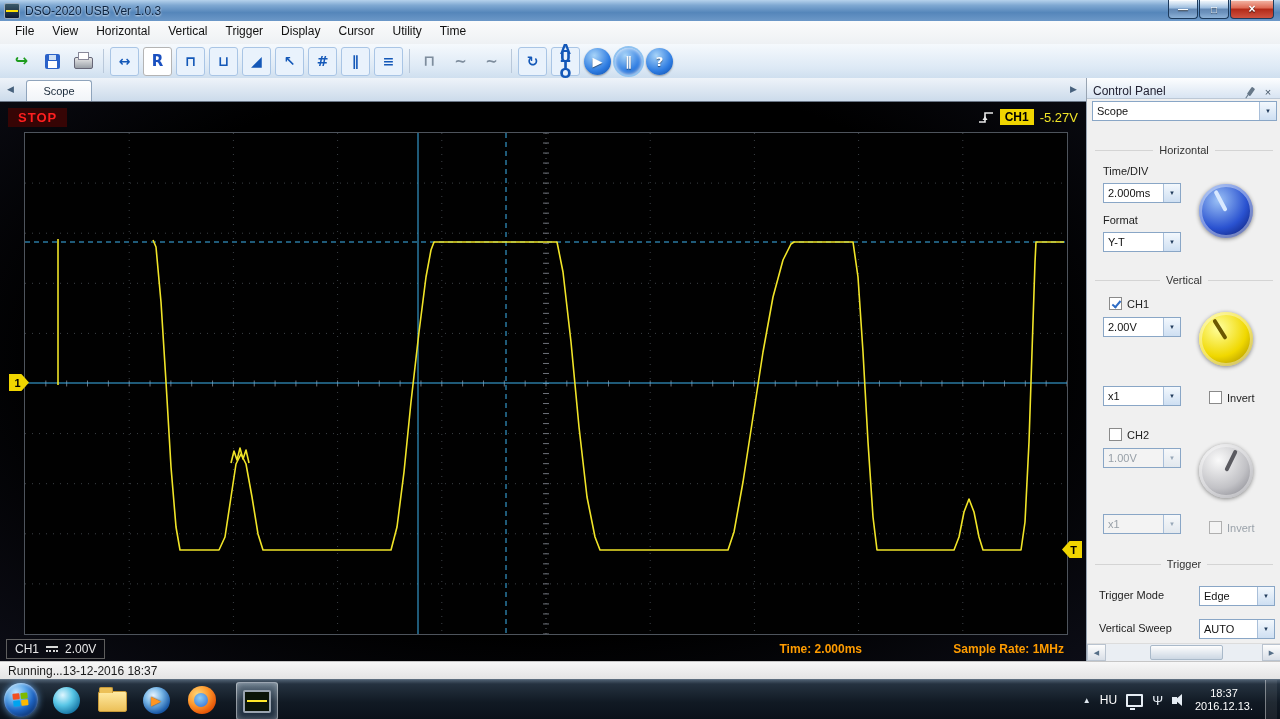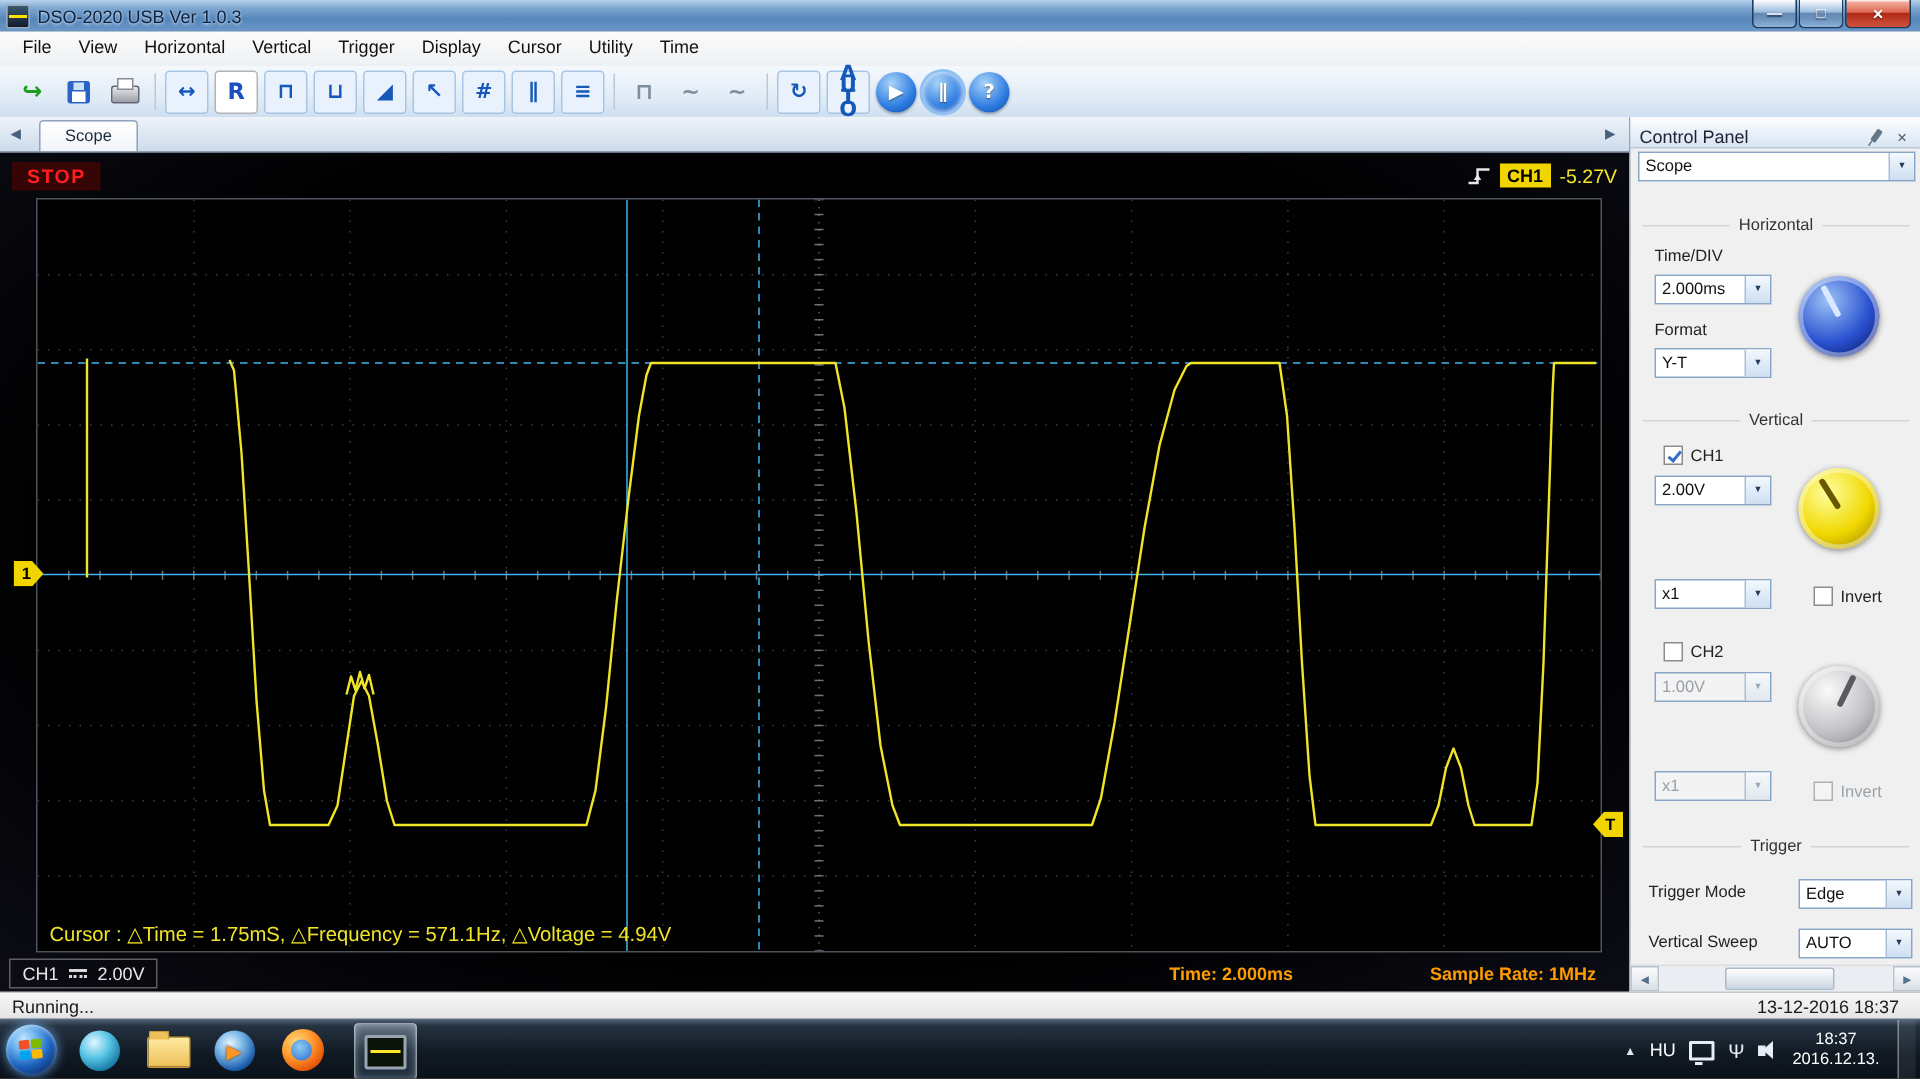--- a/index.html
+++ b/index.html
@@ -84,21 +84,21 @@
   .knob.blue .ptr{background:#d9e9ff;transform:translate(-50%,-100%) rotate(-28deg)}
   .knob.yellow{background:radial-gradient(circle at 36% 30%,#ffff9e,#f0d800 55%,#a38900 90%)}
   .knob.yellow .ptr{background:#6a5800;transform:translate(-50%,-100%) rotate(-32deg)}
   .knob.gray{background:radial-gradient(circle at 36% 30%,#fafafa,#c2c2c6 55%,#84848c 90%)}
   .knob.gray .ptr{background:#5a5a60;transform:translate(-50%,-100%) rotate(26deg)}
   .cp-scroll{position:absolute;left:0;right:0;bottom:0;height:17px;background:#f4f4f4;border-top:1px solid #dcdcdc;display:flex;align-items:stretch}
   .sb-btn{width:17px;background:linear-gradient(#fdfdfd,#d9dfe7);border:1px solid #b9c3cf;display:flex;align-items:center;justify-content:center;font-size:7px;color:#566f88}
   .sb-track{flex:1;position:relative;background:#eaeef3}
   .sb-thumb{position:absolute;left:28%;width:46%;top:1px;bottom:1px;background:linear-gradient(#fdfdfd,#ccd7e3);border:1px solid #a9b9c9;border-radius:2px}
   
-  .statusbar{position:absolute;top:661px;left:0;right:0;height:18px;background:linear-gradient(#f7f7f7,#e3e3e3);border-top:1px solid #c6c6c6;display:flex;align-items:center;justify-content:space-between;padding:0 14px 0 8px;font-size:12px;color:#1a1a1a}
+  .statusbar{position:absolute;top:661px;left:0;right:0;height:18px;background:linear-gradient(#f7f7f7,#e3e3e3);border-top:1px solid #c6c6c6;display:flex;align-items:center;padding:0 14px 0 8px;font-size:12px;color:#1a1a1a}
   
   .taskbar{position:absolute;top:679px;left:0;right:0;height:40px;background:linear-gradient(180deg,#4b5c6d 0%,#253240 10%,#111a24 55%,#0a111a 100%);border-top:1px solid #5c6d7e}
   .orb{position:absolute;left:4px;top:3px;width:34px;height:34px;border-radius:50%;background:radial-gradient(circle at 35% 28%,#c4e6ff 0%,#5ea9ea 30%,#1e63c0 55%,#0b2f6b 82%,#061a40 100%);box-shadow:0 0 7px rgba(120,190,255,.75),inset 0 1px 3px rgba(255,255,255,.6);display:flex;align-items:center;justify-content:center}
   .flag{width:16px;height:14px;display:grid;grid-template-columns:7px 7px;grid-template-rows:6px 6px;gap:1px;transform:rotate(-6deg)}
   .flag i{border-radius:1px;display:block}
   .flag i:nth-child(1){background:#f25022}.flag i:nth-child(2){background:#7fba00}
   .flag i:nth-child(3){background:#00a4ef}.flag i:nth-child(4){background:#ffb900}
   .task-ic{position:absolute;top:2px;width:40px;height:36px;border-radius:3px;display:flex;align-items:center;justify-content:center}
   .task-ic.active{background:linear-gradient(rgba(210,235,255,.35),rgba(140,180,220,.18) 50%,rgba(70,110,150,.28));border:1px solid rgba(255,255,255,.5);box-shadow:inset 0 0 6px rgba(255,255,255,.35)}
   .sphere-teal{width:27px;height:27px;border-radius:50%;background:radial-gradient(circle at 36% 30%,#dff6ff,#59c6e6 40%,#1a7aa8 75%,#0a4a68)}
@@ -358,21 +358,20 @@
           <line x1="0" y1="250" x2="1042" y2="250" stroke="#3fb4f0" stroke-width="1"></line>
           <line x1="0" y1="109" x2="1042" y2="109" stroke="#3fb4f0" stroke-width="1" stroke-dasharray="5,4"></line>
           <line x1="393" y1="0" x2="393" y2="501" stroke="#3fb4f0" stroke-width="1"></line>
           <line x1="481" y1="0" x2="481" y2="501" stroke="#3fb4f0" stroke-width="1" stroke-dasharray="5,4"></line>
           <polyline points="33,106 33,252" fill="none" stroke="#f0e428" stroke-width="1.6" stroke-linejoin="round"></polyline>
           <polyline points="128,107 131,114 136,169 141,249 146,334 151,394 155,417 194,417 200,404 206,364 211,331 216,321 221,331 227,364 233,401 238,417 366,417 372,394 379,339 386,269 394,199 401,144 406,117 409,109 532,109 538,139 546,209 554,294 562,364 570,404 575,417 703,417 709,399 718,349 728,284 738,219 748,164 758,127 766,111 769,109 828,109 833,144 838,219 843,309 848,384 852,417 929,417 934,404 939,379 944,366 949,379 954,404 958,417 996,417 1000,389 1004,309 1007,219 1010,129 1011,109 1039,109" fill="none" stroke="#f0e428" stroke-width="1.6" stroke-linejoin="round"></polyline>
           <polyline points="206,330 209,318 212,327 215,315 218,326 221,317 224,330" fill="none" stroke="#f0e428" stroke-width="1.6" stroke-linejoin="round"></polyline>
         </svg>
       <div class="marker" id="marker-left" style="top: 241px;">1</div>
       <div class="marker" id="marker-right" style="top: 408px;">T</div>
-      <div class="cursor-readout">Cursor : △Time = 1.75mS, △Frequency = 571.1Hz, △Voltage = 4.94V</div>
     </div>
 
     <div class="scope-bottombar">
       <div class="chip">
         <span>CH1</span>
         <span class="dcsym"></span>
         <span>2.00V</span>
       </div>
       <span class="time-info">Time: 2.000ms</span>
       <span class="rate-info">Sample Rate: 1MHz</span>

